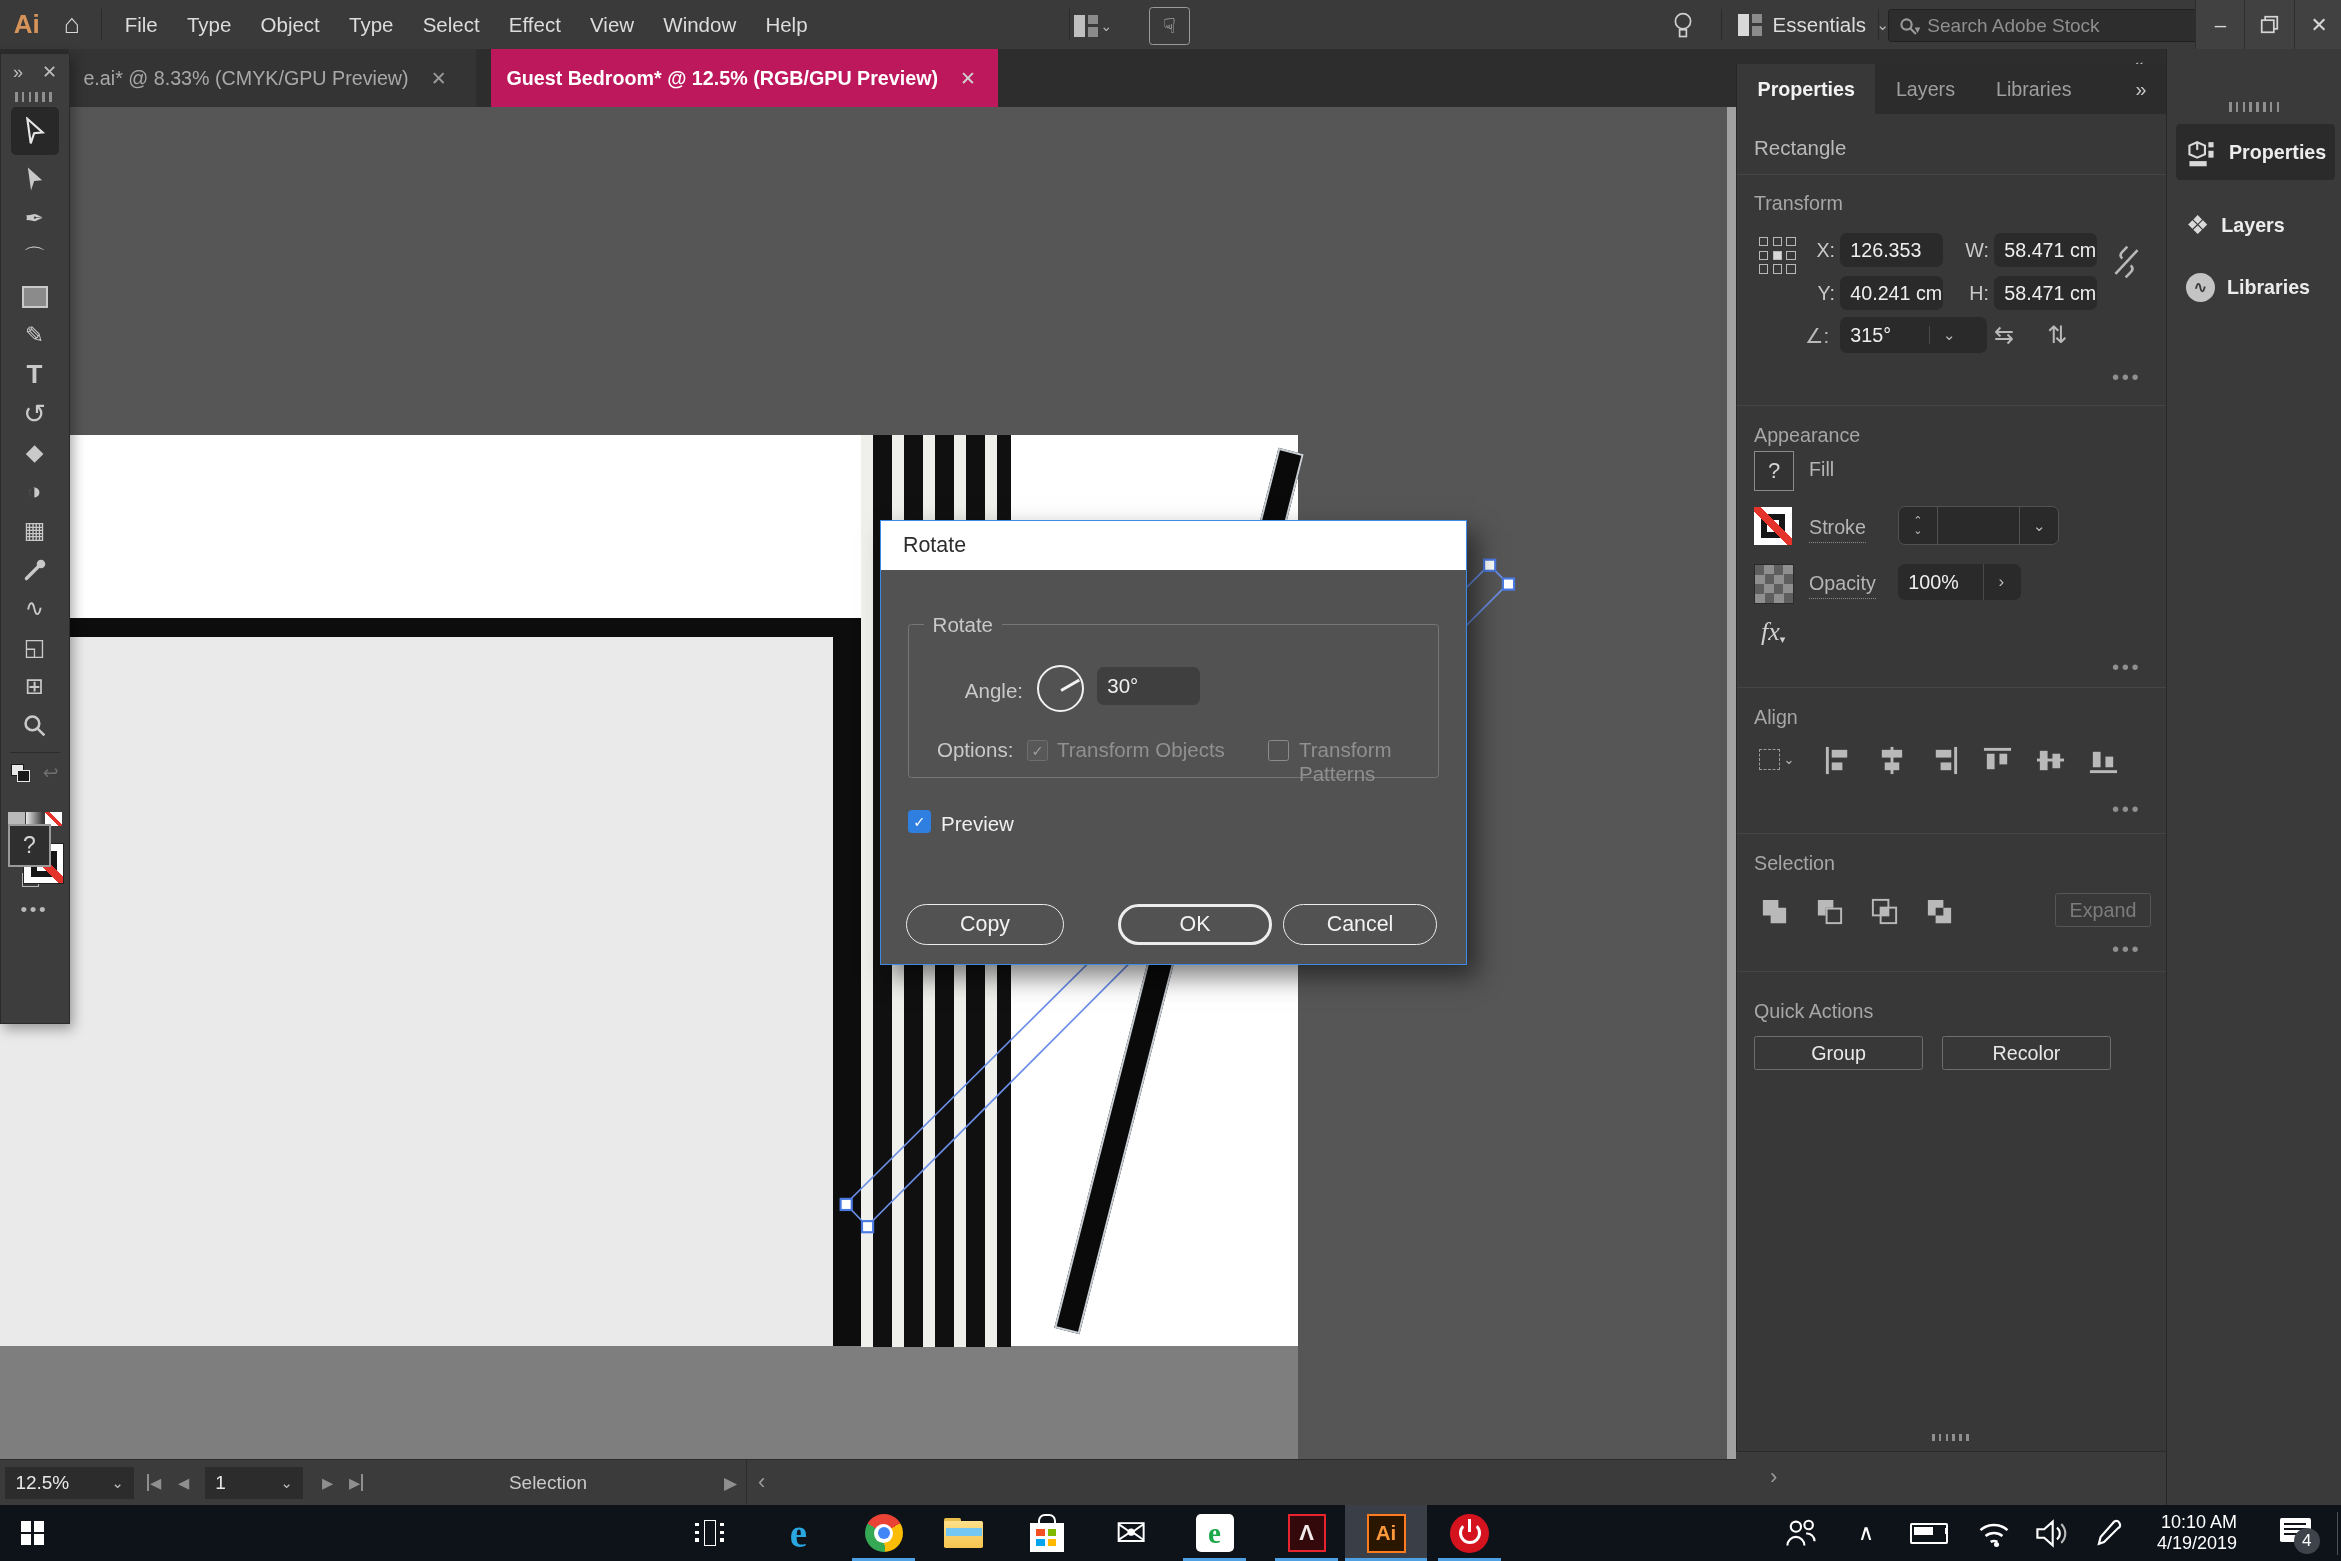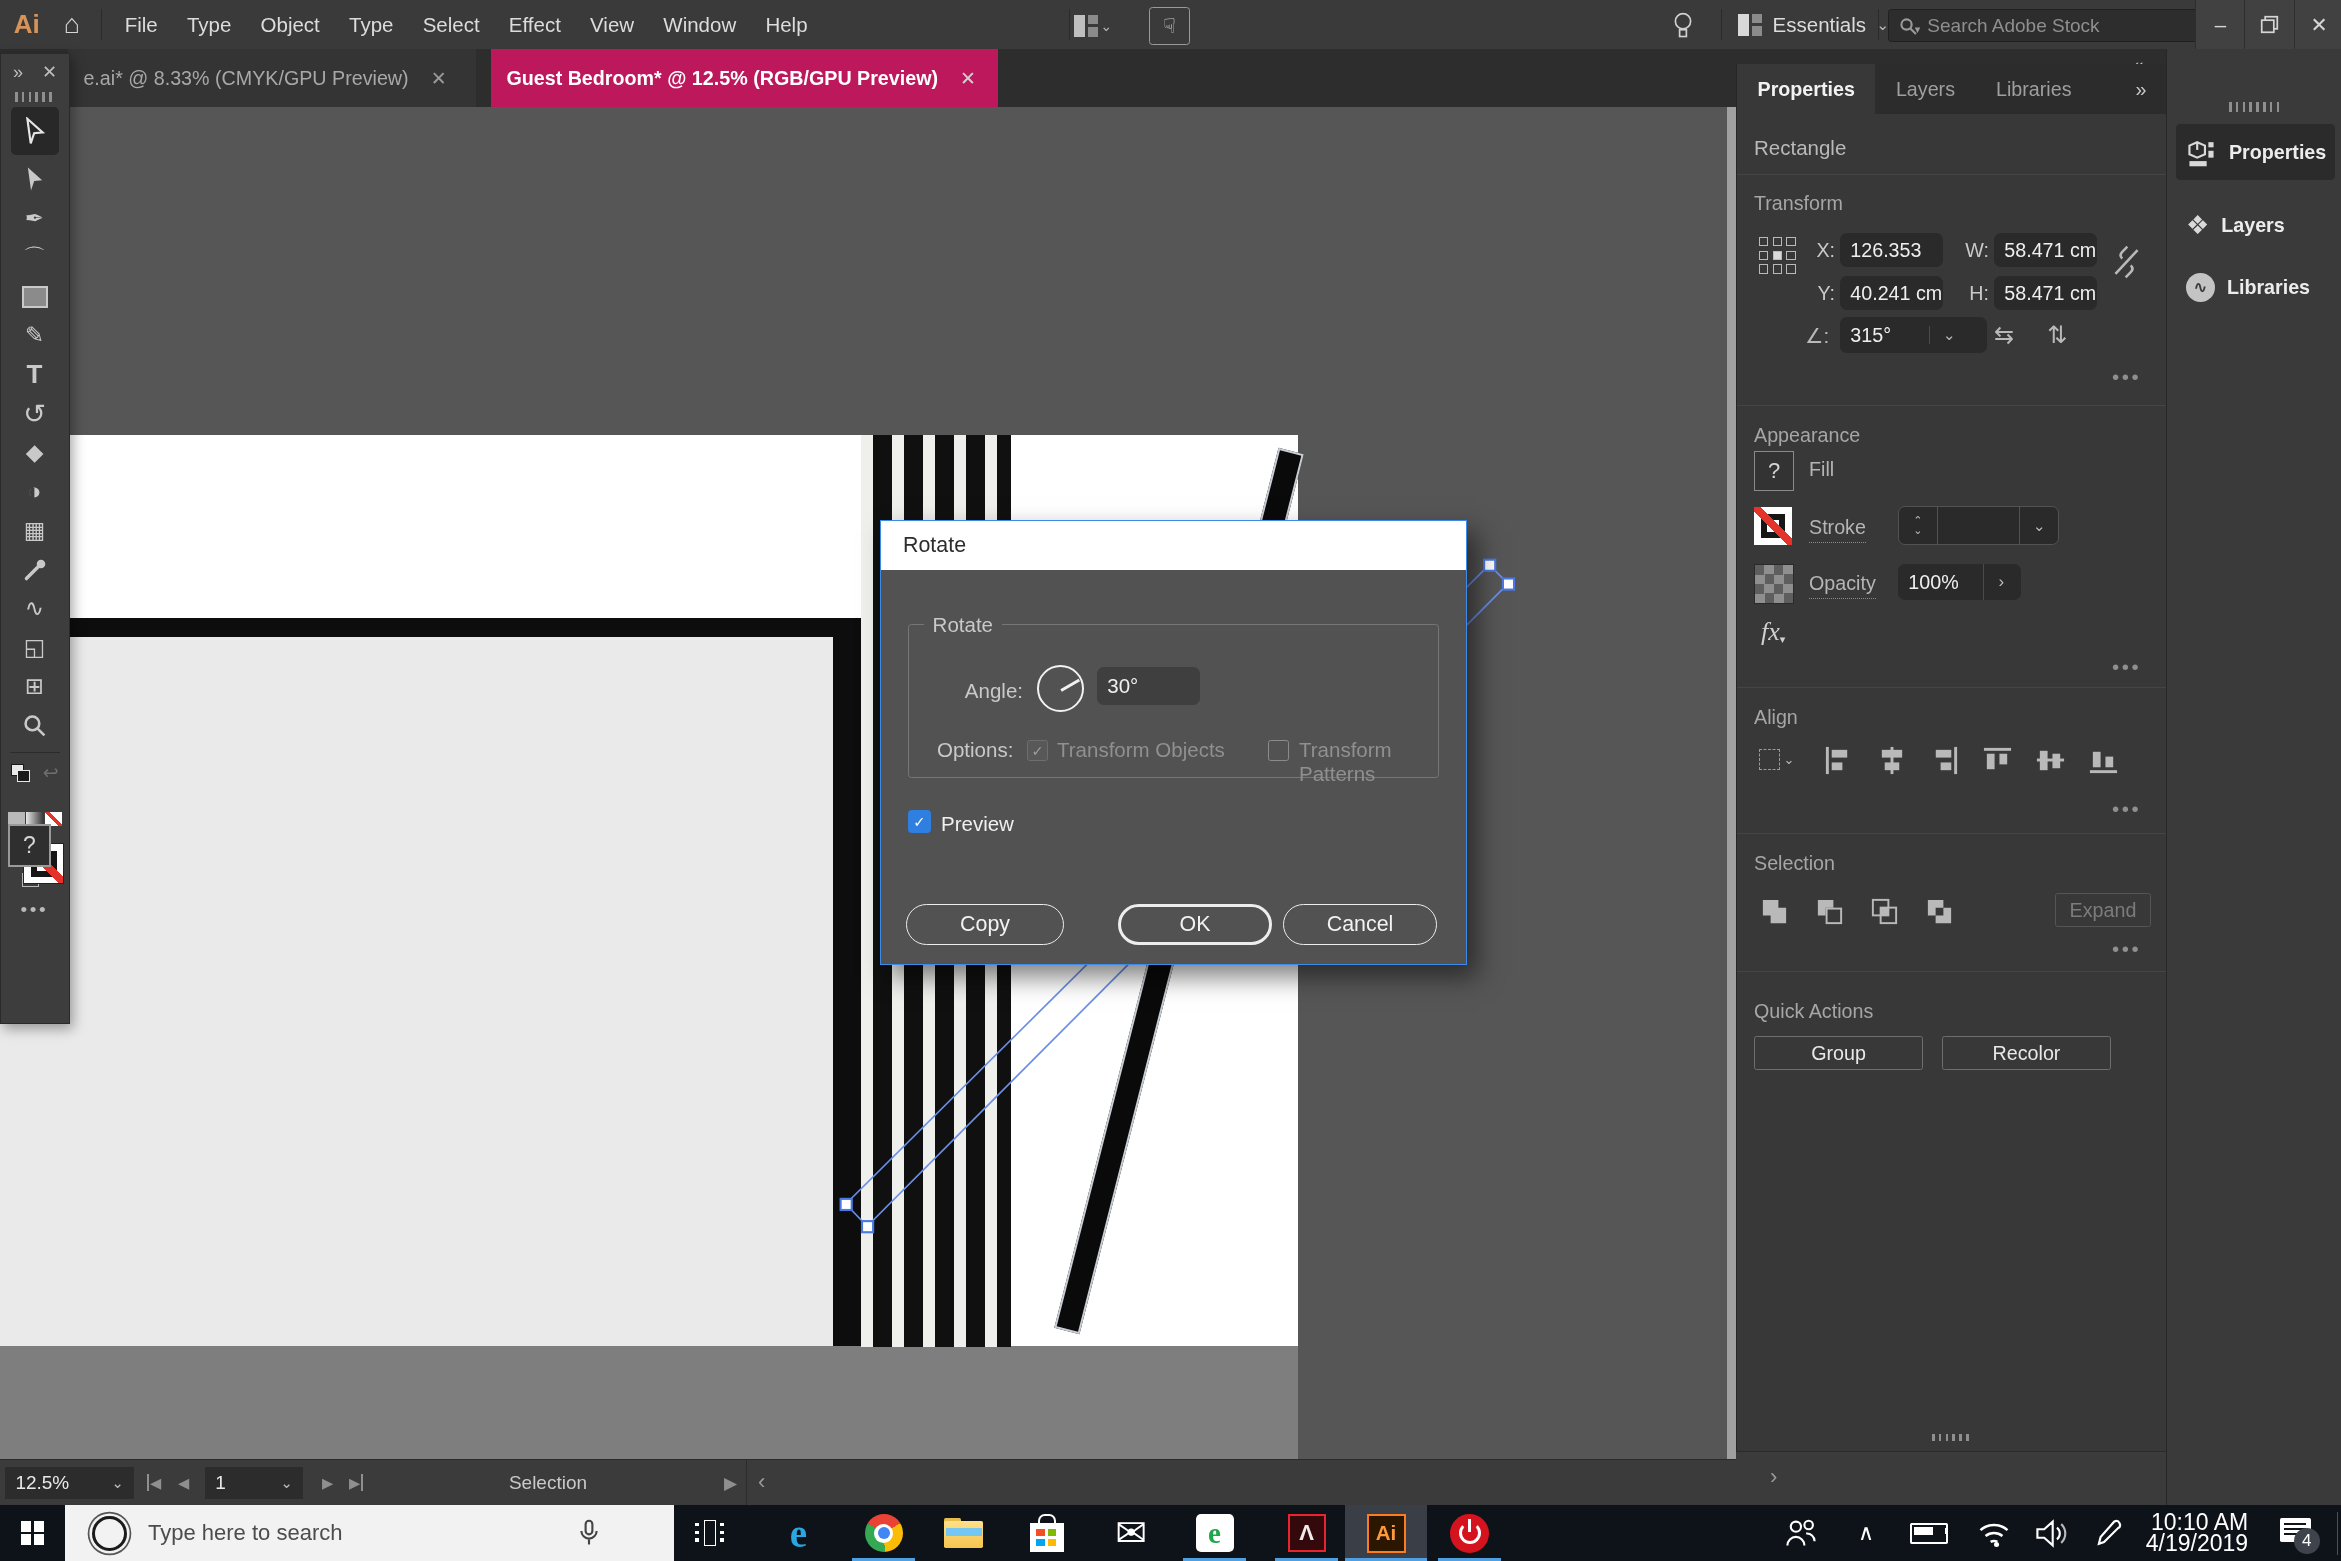--- a/index.html
+++ b/index.html
@@ -80,21 +80,21 @@
   
   #taskbar{left:0;top:1505px;width:2342px;height:56px;background:#0e1219;color:#fff;}
   .tbtile{position:absolute;top:0;height:56px;width:63px;display:flex;align-items:center;justify-content:center;}
   .runline{position:absolute;top:53px;height:3.4px;background:#4f9fe3;}
   .winlogo{display:grid;grid-template-columns:10.3px 10.3px;grid-template-rows:10.3px 10.3px;gap:2.6px;}
   .winlogo i{background:#fff;}
   #tb-search{position:absolute;left:65px;top:0;width:609px;height:56px;background:#f2f2f2;display:flex;align-items:center;}
   #tb-search input{border:0;outline:0;background:transparent;font-size:22px;color:#424242;width:377px;font-family:inherit;}
   #tb-search input::placeholder{color:#4c4c4c;}
   .tray{position:absolute;top:0;height:56px;display:flex;align-items:center;justify-content:center;color:#fff;}
-  #clock{text-align:right;font-size:23px;line-height:21.4px;color:#fff;}
+  #clock{text-align:right;font-size:18px;line-height:21.4px;color:#fff;}
 </style>
 </head>
 <body>
 
 <div id="app" class="nosel">
 
   <div id="menubar" class="ab f">
     <span id="ai-logo">Ai</span>
     <span id="home-ic">⌂</span>
     <span class="sep"></span>
@@ -468,29 +468,20 @@
 
   <div id="taskbar" class="ab">
     <div class="tbtile" style="left:0;width:65px;">
       <span class="winlogo">
           <i></i>
           <i></i>
           <i></i>
           <i></i>
         </span>
     </div>
-    <div id="tb-search">
-      <span style="width:29px;height:29px;border:3.4px solid #1a1a1a;border-radius:50%;margin:0 19px 0 27px;box-shadow:0 0 0 2.6px #f2f2f2,0 0 0 4.3px #555;"></span>
-      <input type="text" placeholder="Type here to search" style="">
-      <svg width="22" height="29" viewBox="0 0 26 34" style="margin-left:51px;">
-          <rect x="9" y="2" width="8" height="16" rx="4" fill="none" stroke="#444" stroke-width="2.5"></rect>
-          <path d="M4 14 a9 9 0 0 0 18 0" fill="none" stroke="#444" stroke-width="2.5"></path>
-          <line x1="13" y1="24" x2="13" y2="30" stroke="#444" stroke-width="2.5"></line>
-        </svg>
-    </div>
 
     <div class="tbtile" style="left:678px;">
       <span style="position:relative;width:29px;height:26px;">
         <i class="ab" style="left:8.6px;top:0;width:12px;height:26px;border:1.7px solid #fff;box-sizing:border-box;"></i>
         <i class="ab" style="left:0;top:3.4px;width:4.3px;height:19px;background:repeating-linear-gradient(#fff 0 3.4px,transparent 3.4px 7.7px);"></i>
         <i class="ab" style="left:25px;top:3.4px;width:4.3px;height:19px;background:repeating-linear-gradient(#fff 0 3.4px,transparent 3.4px 7.7px);"></i>
       </span>
     </div>
     <div class="tbtile" style="left:767px;">
       <span style="font-size:39px;font-weight:bold;color:#2aa7e0;font-family:'Liberation Serif','DejaVu Serif',serif;">e</span>

